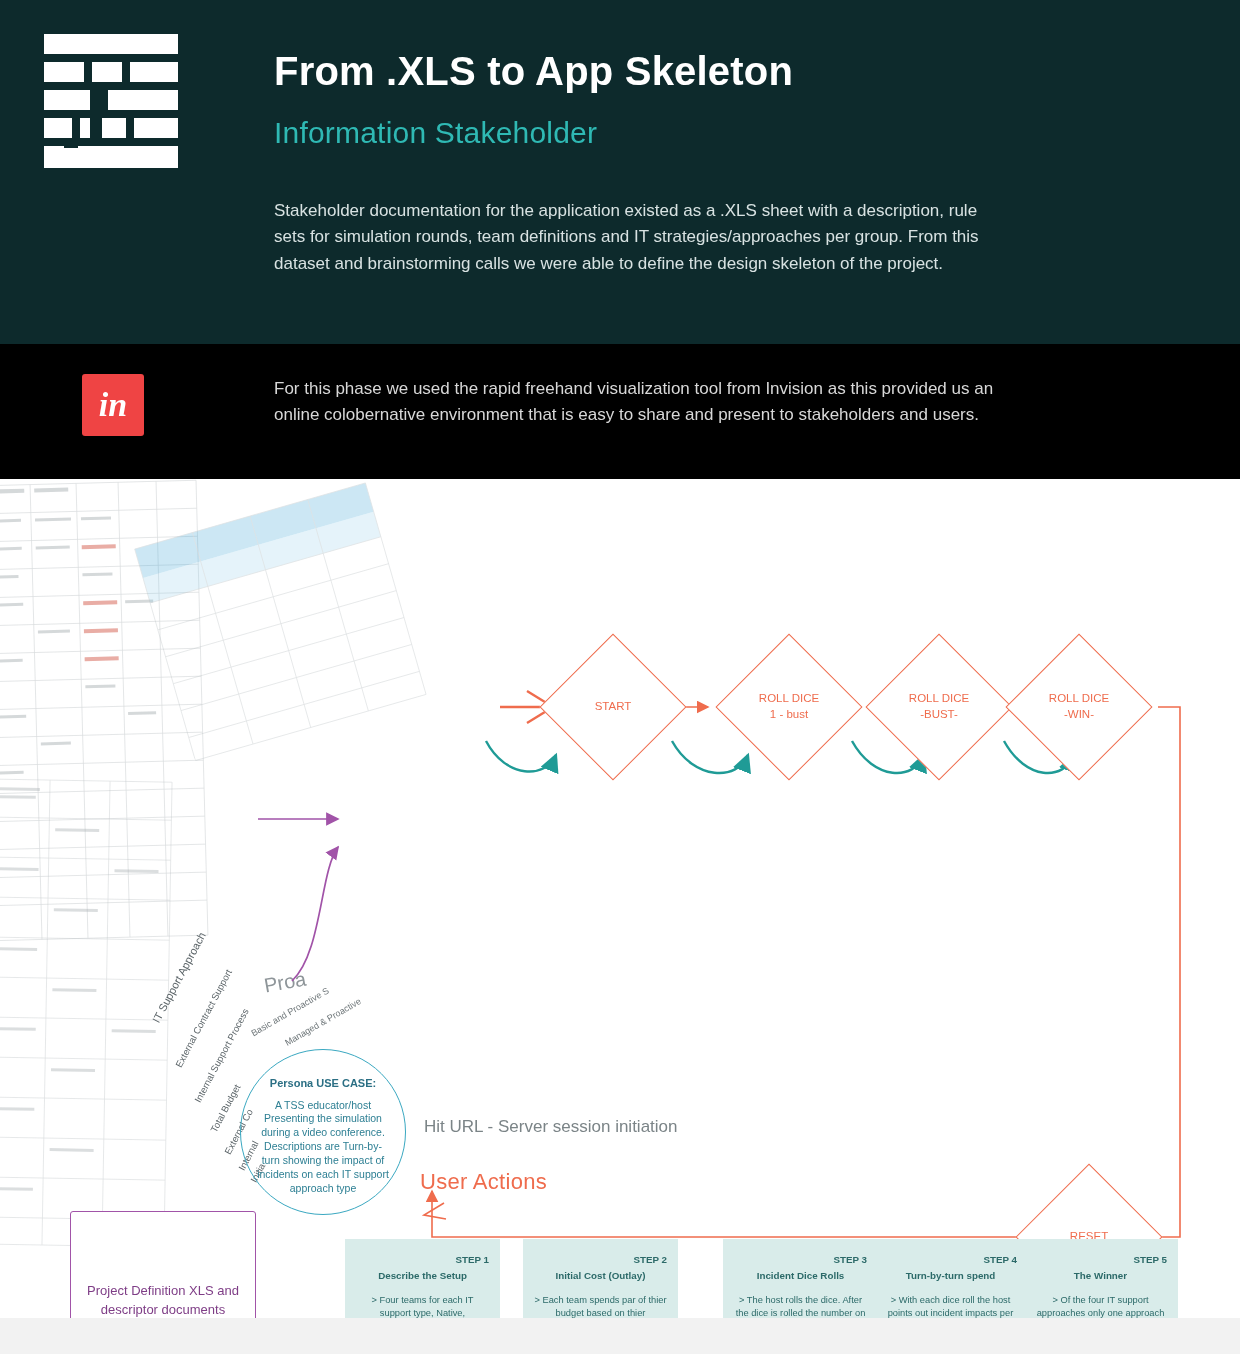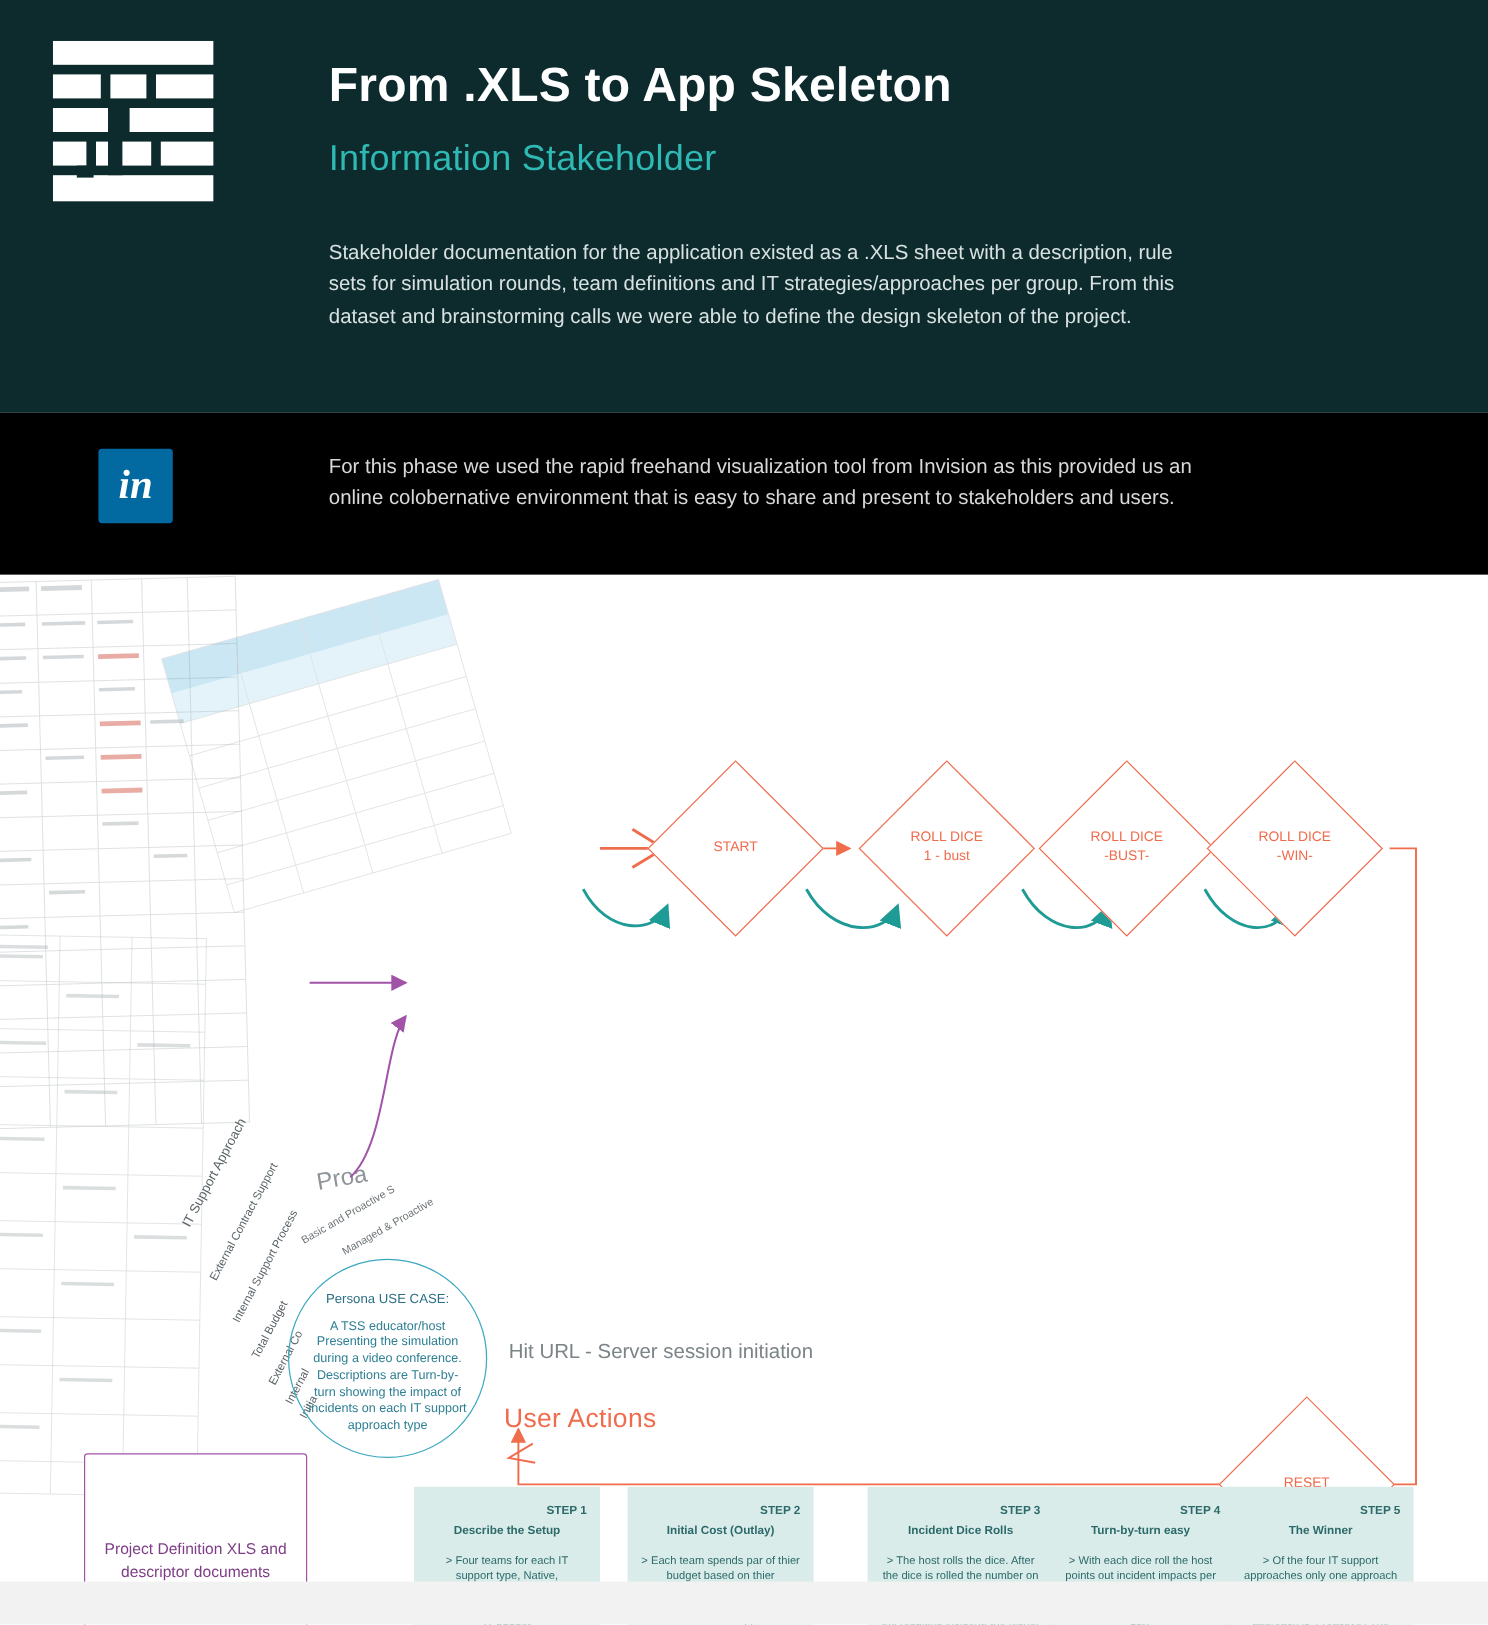--- a/index.html
+++ b/index.html
@@ -54,21 +54,21 @@
   
   .strip {
     background:#000000;
     height:135px;
     position:relative;
   }
   .invision {
     position:absolute;
     left:82px; top:30px;
     width:62px; height:62px;
-    background:#0369a1;
+    background:#ef4444;
     border-radius:3px;
     color:#ffffff;
     font-family:"Liberation Serif", serif;
     font-style:italic;
     font-size:34px;
     display:flex; align-items:center; justify-content:center;
     font-weight:700;
   }
   .strip-body {
     position:absolute;
@@ -132,21 +132,21 @@
     left:240px; top:570px;
     width:166px; height:166px;
     border:1.6px solid #3aa8c1;
     border-radius:50%;
     color:#2d7f93;
     text-align:center;
     font-size:10.5px;
     line-height:1.32;
     padding:26px 16px 0 16px;
   }
-  .persona .ph { font-weight:400; font-size:11px; margin-bottom:8px; color:#2b6f84; }
+  .persona .ph { font-weight:700; font-size:11px; margin-bottom:8px; color:#2b6f84; }
 
   
   .xls-box {
     position:absolute;
     left:70px; top:732px;
     width:186px; height:178px;
     border:1.6px solid #a153a8;
     border-radius:3px;
     color:#7e3d86;
     display:flex; align-items:center; justify-content:center;
@@ -454,21 +454,21 @@
 
     <div class="step" style="left:723px;">
       <div class="title">STEP 3</div>
       <div class="sub">Incident Dice Rolls</div>
       <p>&gt; The  host rolls the dice. After the dice is rolled the number on the dice corresponds to the severity and potencial cost of the resulting incident, the higher the number the higher the cost.</p>
 
     </div>
 
     <div class="step" style="left:873px;">
       <div class="title">STEP 4</div>
-      <div class="sub">Turn-by-turn easy</div>
+      <div class="sub">Turn-by-turn spend</div>
       <p>&gt; With each dice roll the host points out incident impacts per approach. Budgets continue to decrease. Who will go bankrupt 1st?</p>
 
     </div>
 
     <div class="step" style="left:1023px;">
       <div class="title">STEP 5</div>
       <div class="sub">The Winner</div>
       <p>&gt; Of the four IT support approaches only one approach has the staying power to outlive the other approaches, that approach is 'Proactive'. The proactive team will always win, but with the Outlay they spent the most budget upfront. It looked bad at first but in the end it turned out to be the best approach, spending the least amount of remaing budget no matter the impact of incidents on the data center</p>
 
     </div>

